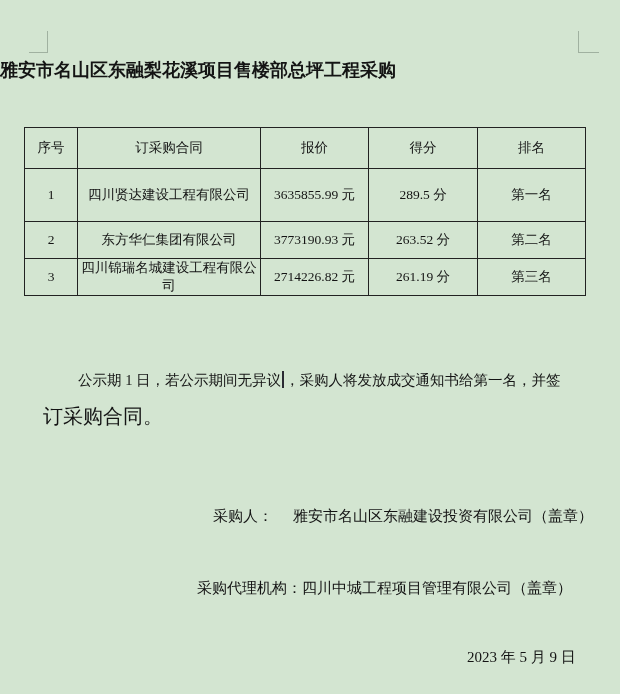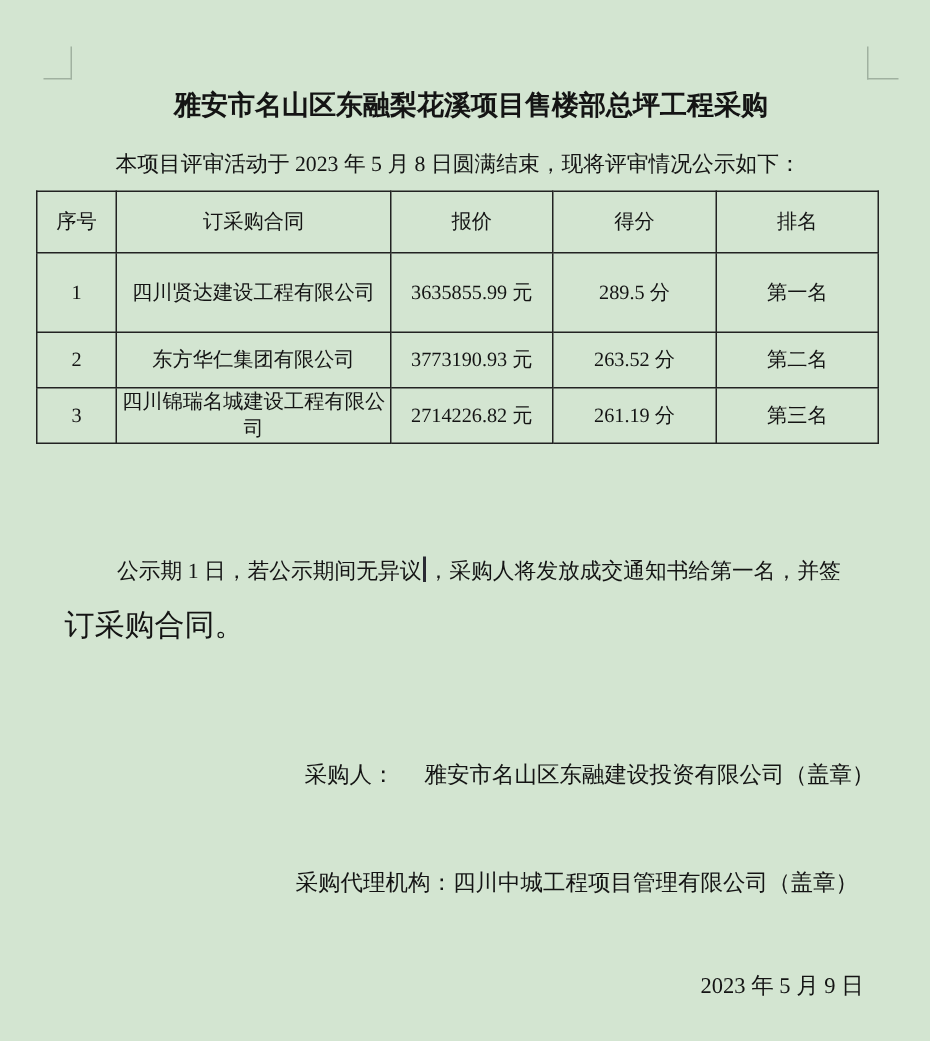--- a/index.html
+++ b/index.html
@@ -11,21 +11,21 @@
     color:#141414;
     overflow:hidden;
   }
   
   .mark{position:absolute;width:18px;height:21px;}
   .mark.tl{left:29px;top:31px;border-right:1px solid #a0b1a0;border-bottom:1px solid #a0b1a0;}
   .mark.tr{left:578px;top:31px;width:20px;border-left:1px solid #a0b1a0;border-bottom:1px solid #a0b1a0;}
   
   .title{
     position:absolute;left:0;top:58px;width:512px;
-    margin:0;text-align:right;
+    margin:0;text-align:left;
     font-size:18px;font-weight:bold;letter-spacing:0;
   }
   
   .intro{position:absolute;left:77px;top:100px;margin:0;font-size:14.5px;white-space:nowrap;}
   
   table.eval{
     position:absolute;left:24px;top:127px;
     border-collapse:collapse;table-layout:fixed;width:561px;
     font-size:13.5px;
     padding-left:12px;
@@ -42,36 +42,35 @@
   td.rank-top{vertical-align:top;padding-top:3px;}
   
   .notice1{position:absolute;left:78px;top:371px;margin:0;font-size:14.5px;white-space:nowrap;}
   .notice2{position:absolute;left:43px;top:403px;margin:0;font-size:20px;white-space:nowrap;}
   .caret{
     display:inline-block;width:2px;height:17px;
     background:#2a2a33;vertical-align:-3px;margin:0 1px;
   }
   
   .sig{position:absolute;margin:0;font-size:15px;white-space:nowrap;display:flex;}
-  .sig.purchaser{left:203px;top:507px;}
+  .sig.purchaser{left:213px;top:507px;}
   .sig.purchaser .val{margin-left:20px;}
   .sig.agent{left:197px;top:579px;}
   .date{position:absolute;left:467px;top:648px;margin:0;font-size:15px;white-space:nowrap;}
 </style>
 </head>
 <body>
 
 <div class="page">
 
   <div class="mark tl"></div>
   <div class="mark tr"></div>
 
   <h1 class="title">雅安市名山区东融梨花溪项目售楼部总坪工程采购</h1>
 
-  <p class="intro">本项目评审活动于 2023 年 5 月 8 日圆满结束，现将评审情况公示如下：</p>
 
   <table class="eval">
     <colgroup>
       <col style="width:53px">
         <col style="width:183px">
         <col style="width:108px">
         <col style="width:109px">
         <col style="width:108px">
     </colgroup>
     <tbody>

